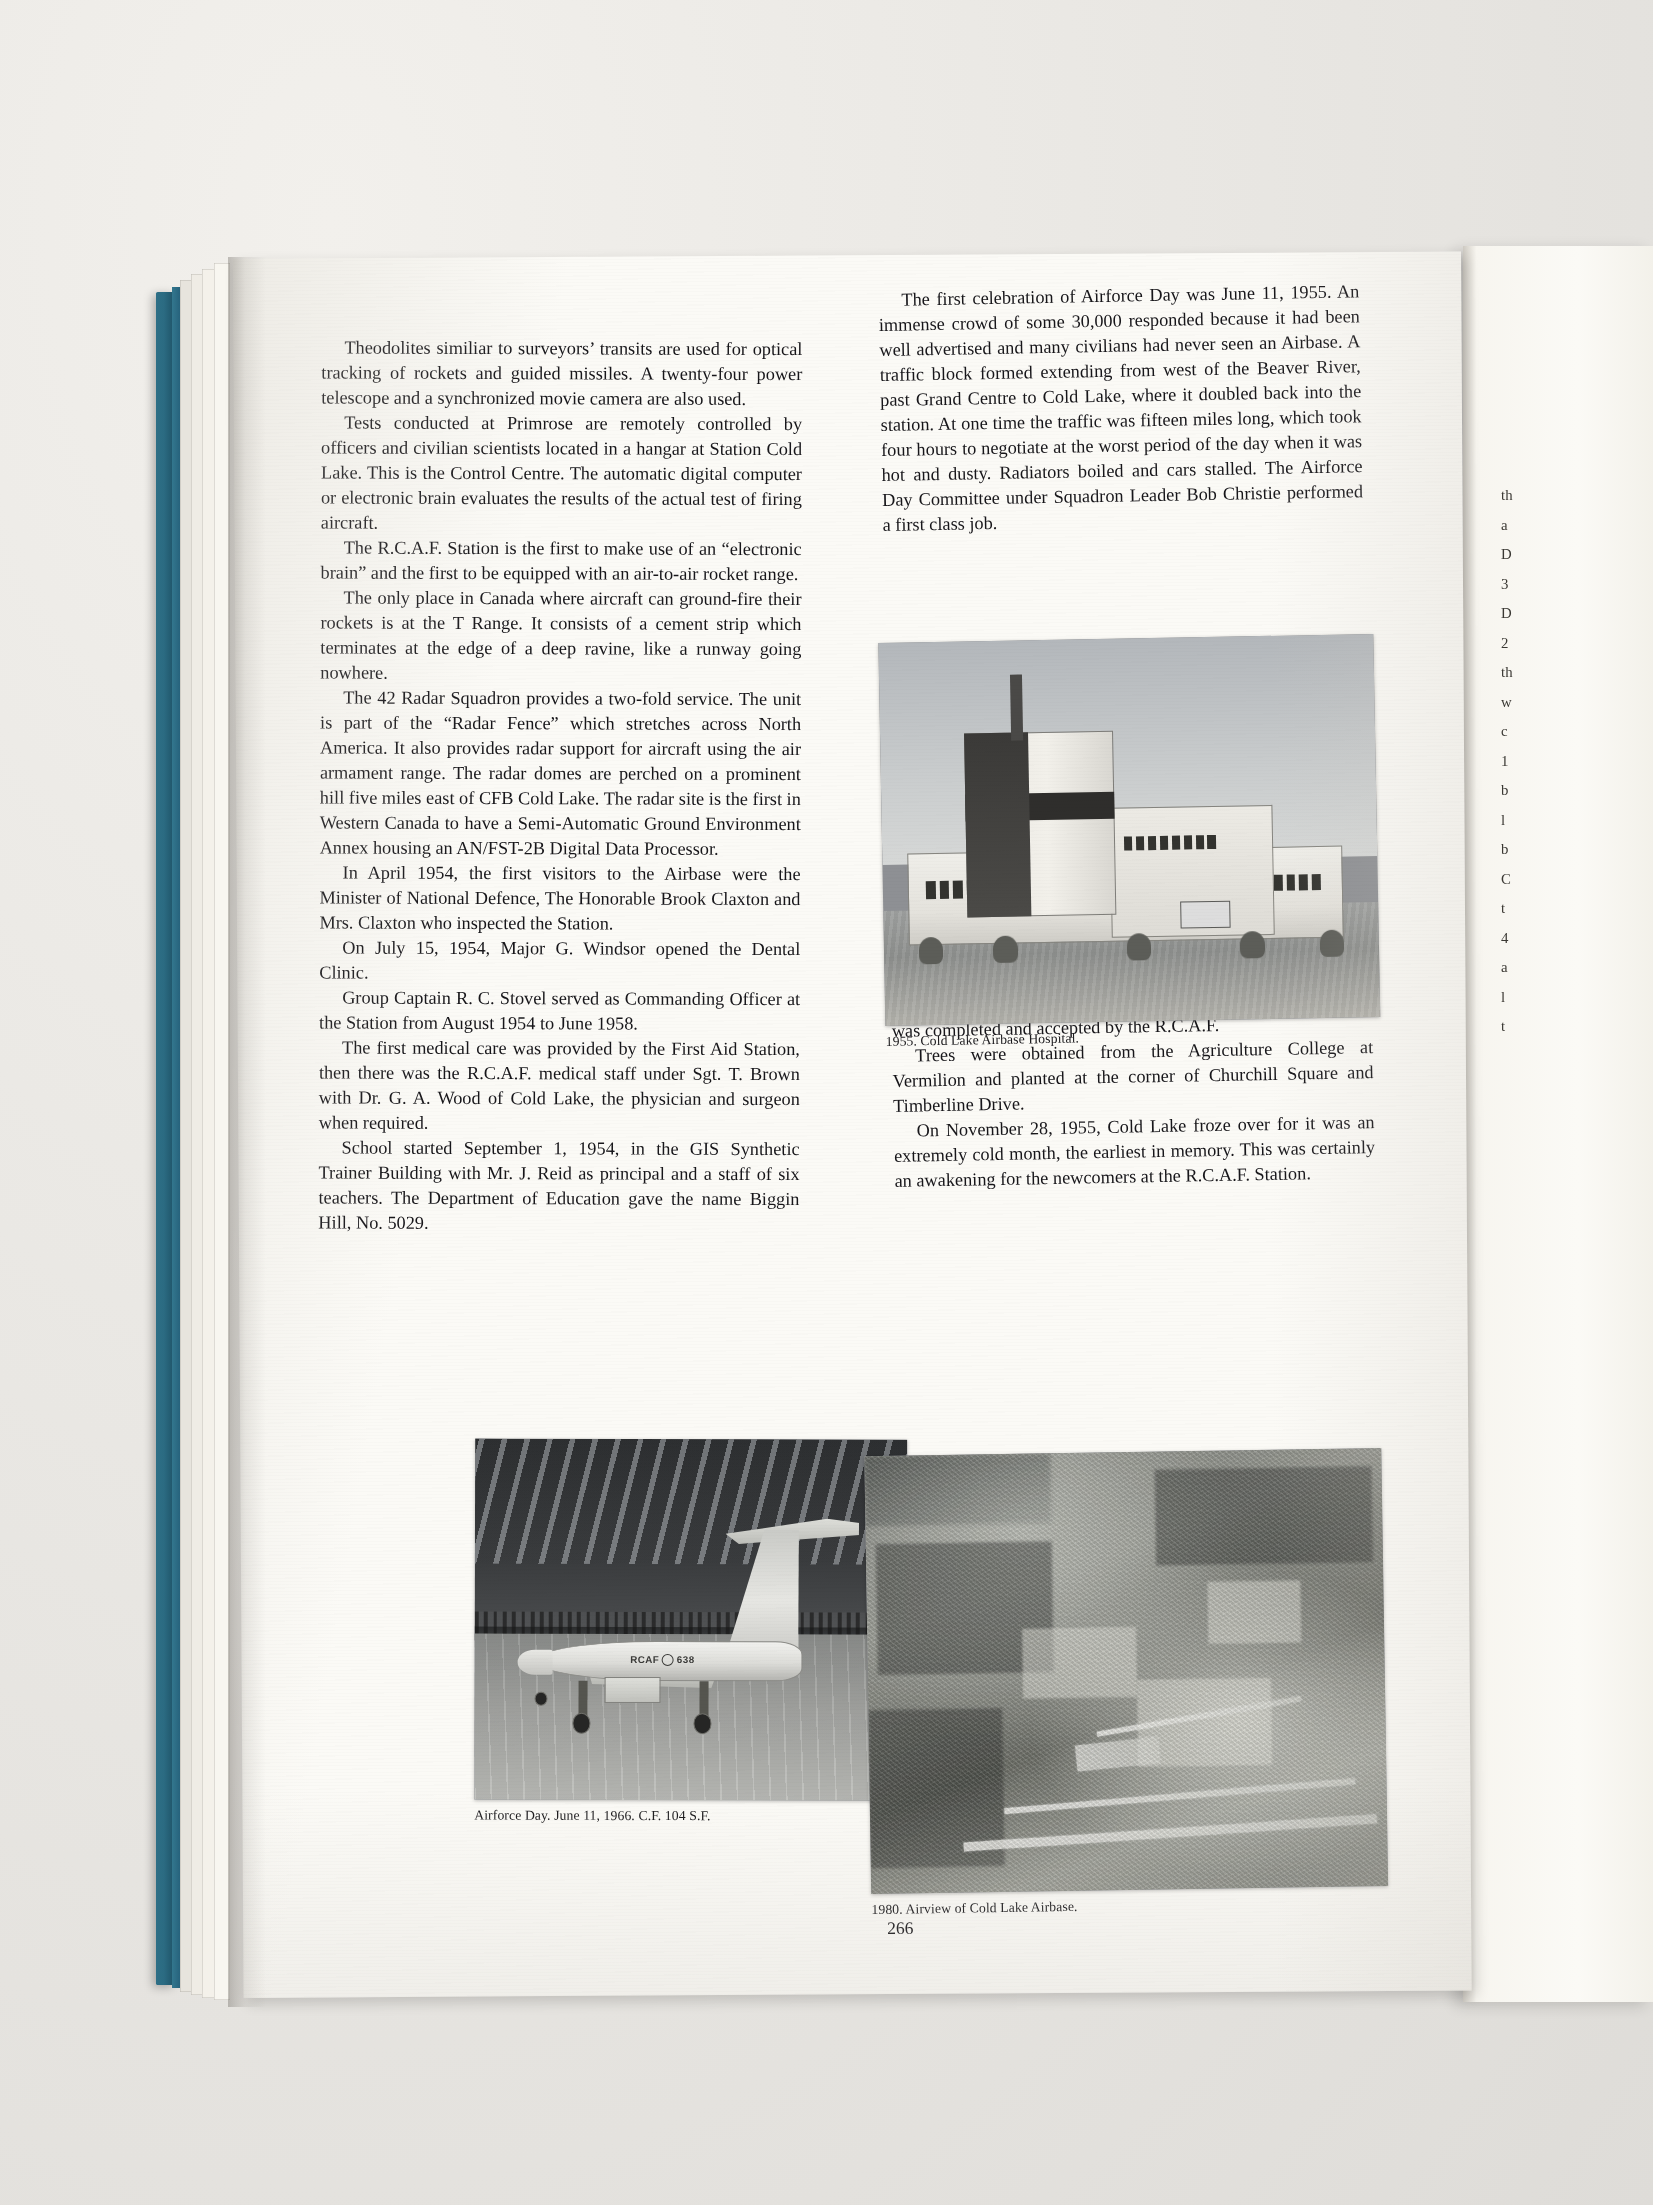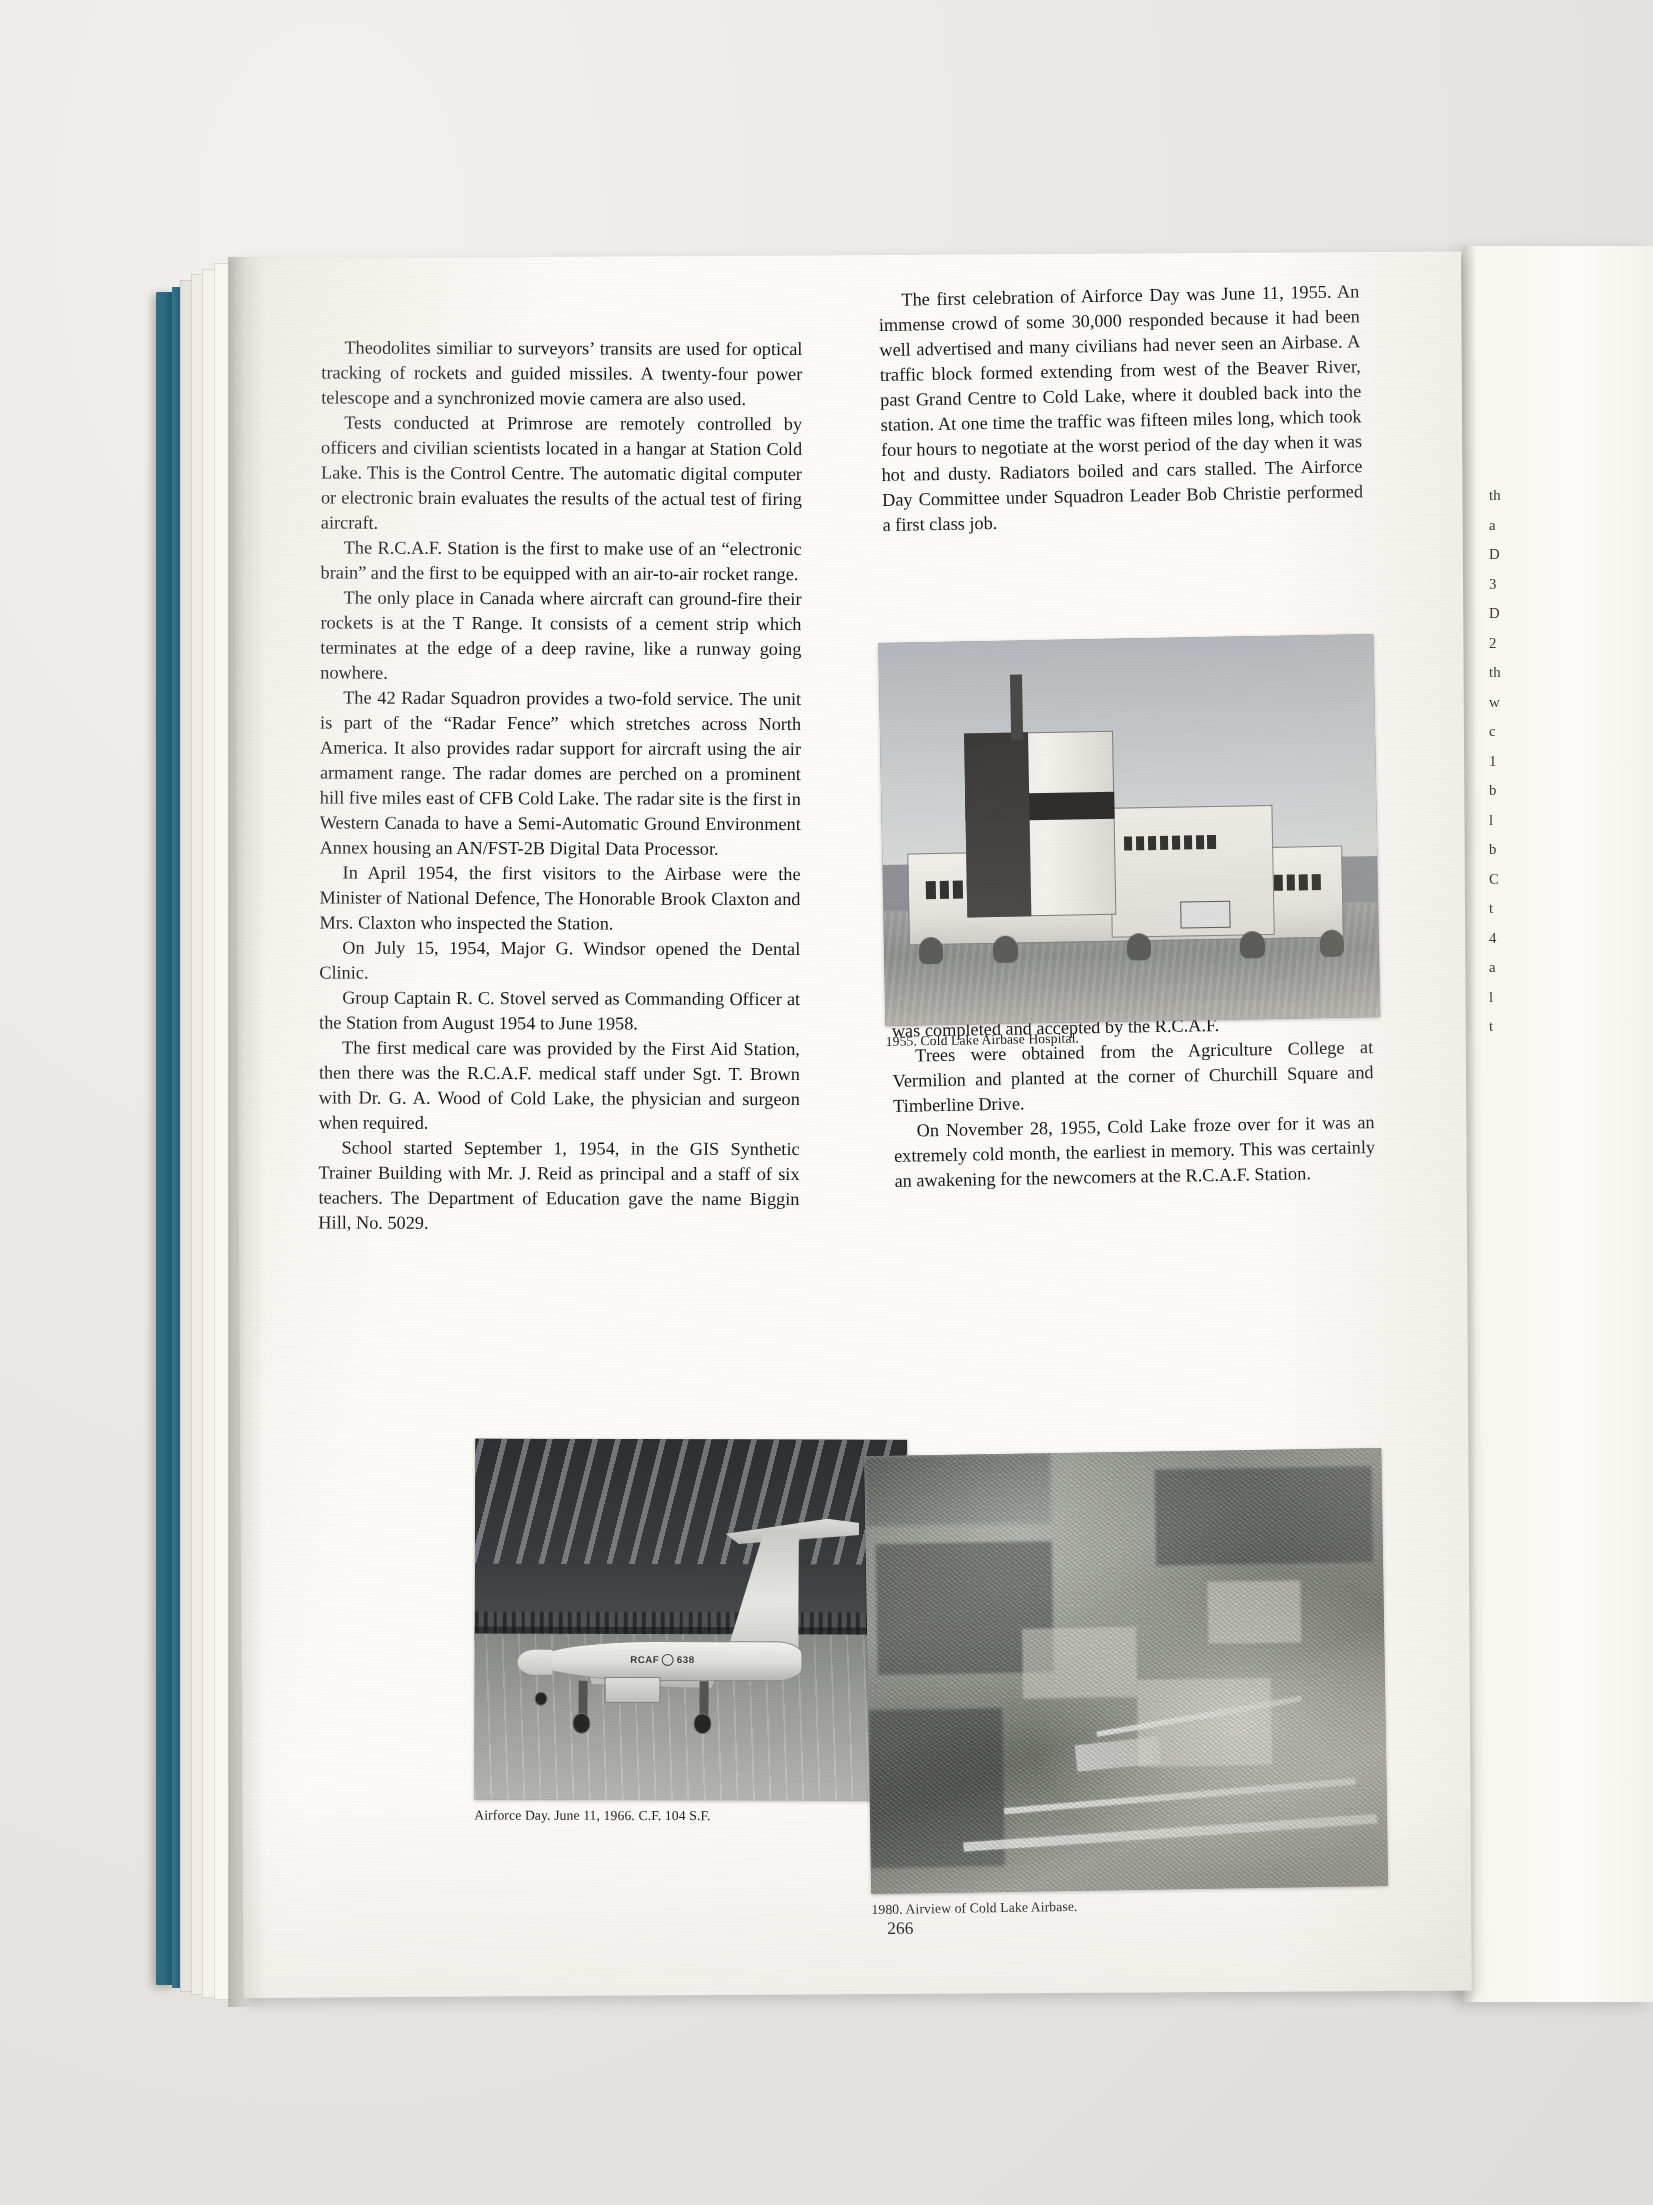--- a/index.html
+++ b/index.html
@@ -94,21 +94,21 @@
   }
   .next-page .fragments {
     position: absolute;
     left: 26px; top: 235px;
     width: 126px;
     font-size: 14.8px;
     line-height: 29.5px;
     color: #3a3833;
     letter-spacing: 0.1px;
   }
-  .next-page .fragments div { white-space: nowrap; }
+  .next-page .fragments div { white-space: nowrap; margin-left: 12px; }
 
   
   .content {
     position: absolute;
     left: 0; top: 0; right: 0; bottom: 0;
     z-index: 3;
   }
 
   .col {
     position: absolute;

